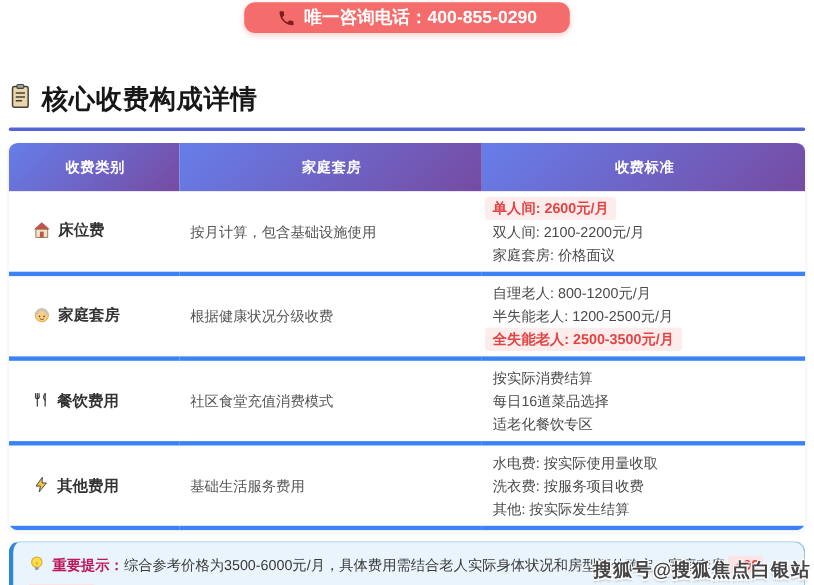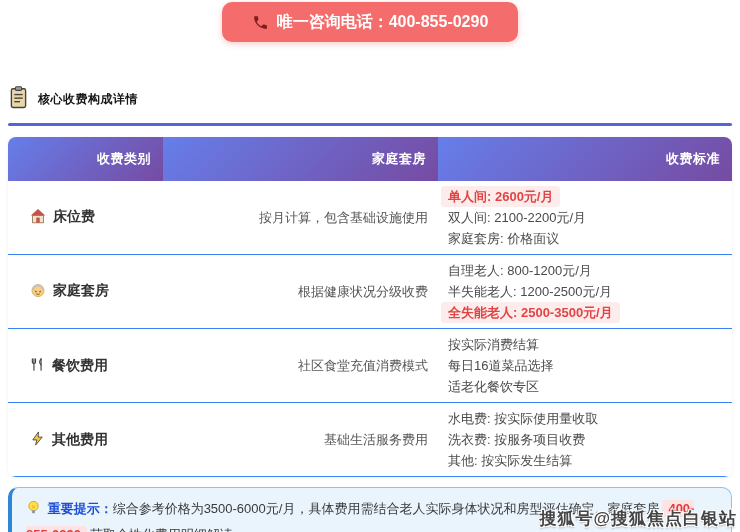--- a/index.html
+++ b/index.html
@@ -1,56 +1,56 @@
 <!DOCTYPE html>
 <html><head>
 <meta charset="utf-8">
 <style>
   * { margin:0; padding:0; box-sizing:border-box; }
   html,body { width:740px; height:532px; overflow:hidden; background:#ffffff;
     font-family:"Liberation Sans","DejaVu Sans",sans-serif; position:relative; }
 
   
   .banner-wrap { display:flex; justify-content:center; padding-top:2px; }
-  .phone-banner { background:#f56c6c; color:#fff; border-radius:10px; height:40px;
+  .phone-banner { background:#f56c6c; color:#fff; border-radius:10px; height:28px;
     display:flex; align-items:center; gap:8px; padding:0 30px; font-size:16px;
     font-weight:bold; box-shadow:0 2px 6px rgba(245,108,108,.35); cursor:pointer; }
   .phone-banner svg { display:block; }
 
   
   .section-head { margin:44px 8px 0; display:flex; align-items:center; gap:9px; }
-  .section-head h2 { font-size:12px; font-weight:bold; color:#171717; letter-spacing:.5px; }
+  .section-head h2 { font-size:24px; font-weight:bold; color:#171717; letter-spacing:.5px; }
   .divider { margin:10px 8px 0; height:3px; background:#5565d6; border-radius:2px; }
 
   
   .table-wrap { margin:11px 8px 0; border-radius:8px; overflow:hidden;
     box-shadow:0 1px 4px rgba(0,0,0,.06); }
   table { width:724px; border-collapse:collapse; table-layout:fixed; }
   col.c1 { width:155px; } col.c2 { width:275px; } col.c3 { width:294px; }
   thead th { background:linear-gradient(135deg,#667eea 0%,#764ba2 100%); color:#fff;
-    font-size:13px; font-weight:bold; text-align:right; padding:13px 12px 13px 14px;
+    font-size:13px; font-weight:bold; text-align:center; padding:13px 12px 13px 14px;
     letter-spacing:.5px; }
-  tbody td { background:#fff; border-bottom:1px solid #3b82f6; vertical-align:middle;
+  tbody td { background:#fff; border-bottom:4px solid #3b82f6; vertical-align:middle;
     padding:5px 10px; }
   tbody tr { height:72px; }
   td.cat { padding-left:22px; }
   .cat-inner { display:flex; align-items:flex-start; gap:7px; font-size:14px;
     font-weight:bold; color:#333; }
-  td.svc { font-size:13px; color:#555;text-align:right; }
+  td.svc { font-size:13px; color:#555; }
   td.std { font-size:13px; color:#4a4a4a; }
   .std-line { line-height:21px; }
   .hl { display:inline-block; background:#fdecec; color:#e24444; font-weight:bold;
     padding:1px 7px 1px 7px; margin-left:-7px; border-radius:3px; line-height:19px; }
 
   
   .tip-box { margin:10px 8px 0; background:#e9f4fd; border:1px solid #8fc3ec;
     border-left:4px solid #2f86d6; border-radius:10px; padding:10px 14px 12px;
     font-size:13px; color:#3a3a3a; line-height:1.75; }
   .tip-box .bulb { vertical-align:-3px; margin-right:3px; }
-  .tip-label { font-weight:bold; color:#1d4ed8; }
+  .tip-label { font-weight:bold; color:#be185d; }
   .tip-phone { color:#e23c3c; font-weight:bold; background:#fde3e3; padding:1px 6px;
     border-radius:3px; margin:0 3px; cursor:pointer; }
 
   
   .watermark { position:absolute; right:3px; bottom:2px; font-size:17px; font-weight:bold;
     color:#454545; letter-spacing:1px;
     text-shadow:-1px -1px 0 #fff,1px -1px 0 #fff,-1px 1px 0 #fff,1px 1px 0 #fff,
       0 2px 2px rgba(0,0,0,.25); }
 </style>
 </head>

